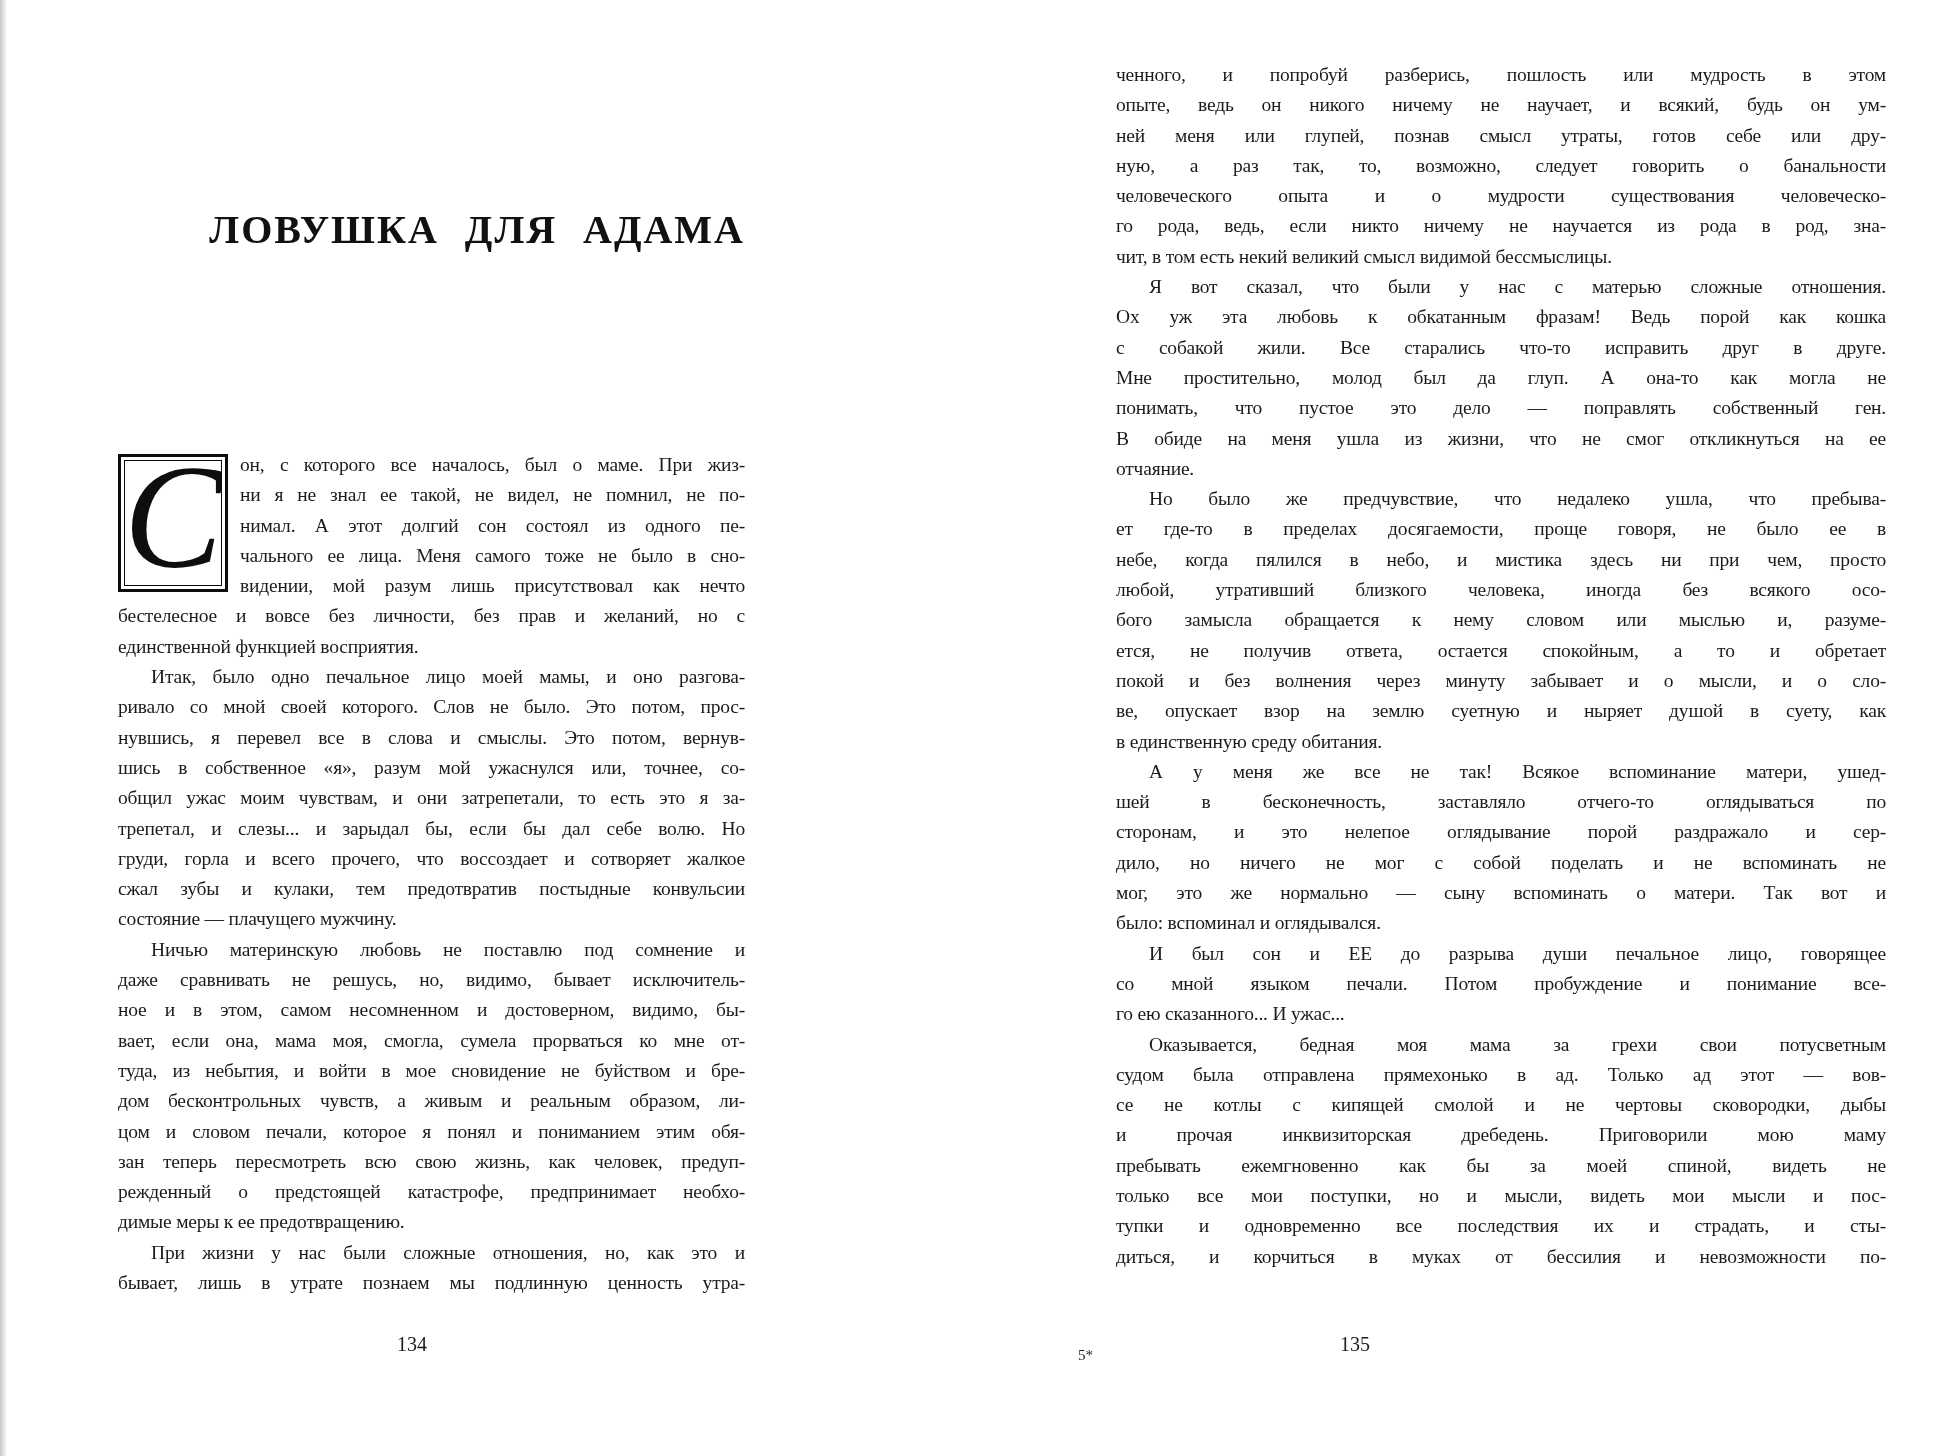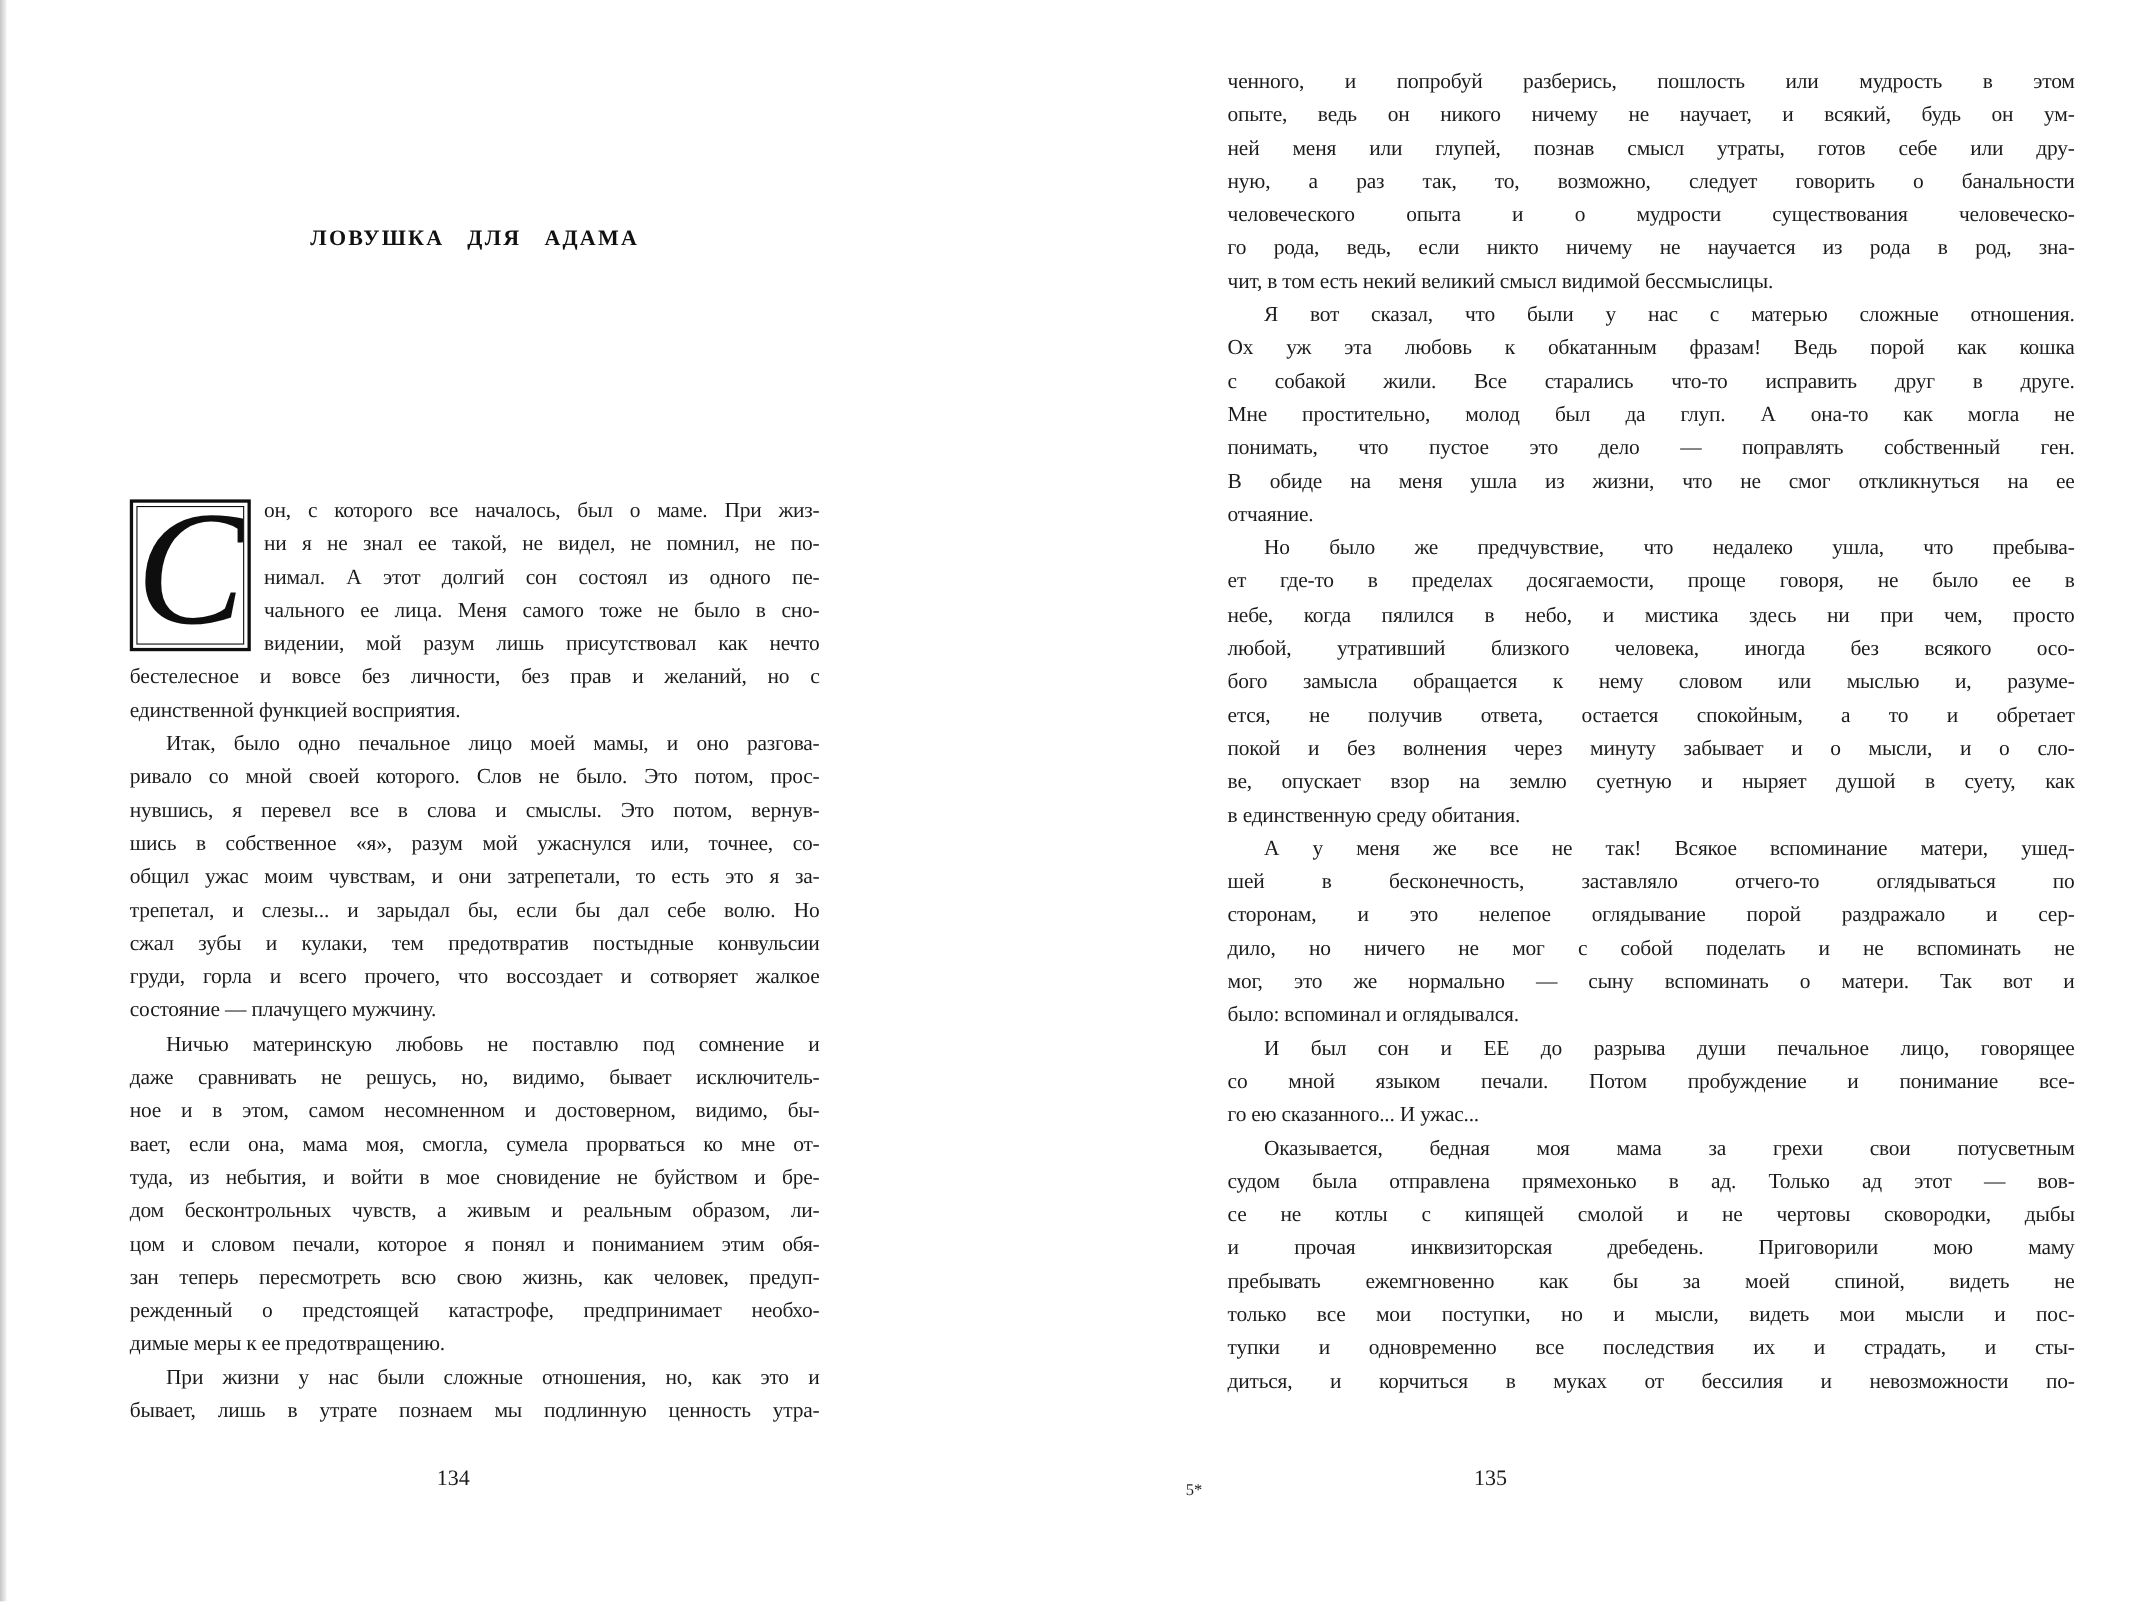--- a/index.html
+++ b/index.html
@@ -16,22 +16,22 @@
     overflow: hidden;
   }
   .scan-edge {
     position: absolute; left: 0; top: 0;
     width: 6px; height: 100%;
     background: linear-gradient(to right, #c6c6c6, #f4f4f4);
   }
   .chapter-title {
     position: absolute;
     left: 118px; top: 206px; width: 627px;
-    text-align: center;
-    font-size: 20px;
+    text-align: right;
+    font-size: 40px;
     font-weight: bold;
     letter-spacing: 2px;
     word-spacing: 14px;
     color: #111;
   }
   .body-block {
     position: absolute;
     font-size: 19.5px;
     line-height: 30.3px;
     letter-spacing: -0.2px;
@@ -106,22 +106,22 @@
         <div class="line">бестелесное и вовсе без личности, без прав и желаний, но с</div>
         <div class="line last">единственной функцией восприятия.</div>
       </div>
       <div class="para indent">
         <div class="line">Итак, было одно печальное лицо моей мамы, и оно разгова-</div>
         <div class="line">ривало со мной своей которого. Слов не было. Это потом, прос-</div>
         <div class="line">нувшись, я перевел все в слова и смыслы. Это потом, вернув-</div>
         <div class="line">шись в собственное «я», разум мой ужаснулся или, точнее, со-</div>
         <div class="line">общил ужас моим чувствам, и они затрепетали, то есть это я за-</div>
         <div class="line">трепетал, и слезы... и зарыдал бы, если бы дал себе волю. Но</div>
+        <div class="line">груди, горла и всего прочего, что воссоздает и сотворяет жалкое</div>
         <div class="line">сжал зубы и кулаки, тем предотвратив постыдные конвульсии</div>
-        <div class="line">груди, горла и всего прочего, что воссоздает и сотворяет жалкое</div>
         <div class="line last">состояние — плачущего мужчину.</div>
       </div>
       <div class="para indent">
         <div class="line">Ничью материнскую любовь не поставлю под сомнение и</div>
         <div class="line">даже сравнивать не решусь, но, видимо, бывает исключитель-</div>
         <div class="line">ное и в этом, самом несомненном и достоверном, видимо, бы-</div>
         <div class="line">вает, если она, мама моя, смогла, сумела прорваться ко мне от-</div>
         <div class="line">туда, из небытия, и войти в мое сновидение не буйством и бре-</div>
         <div class="line">дом бесконтрольных чувств, а живым и реальным образом, ли-</div>
         <div class="line">цом и словом печали, которое я понял и пониманием этим обя-</div>

